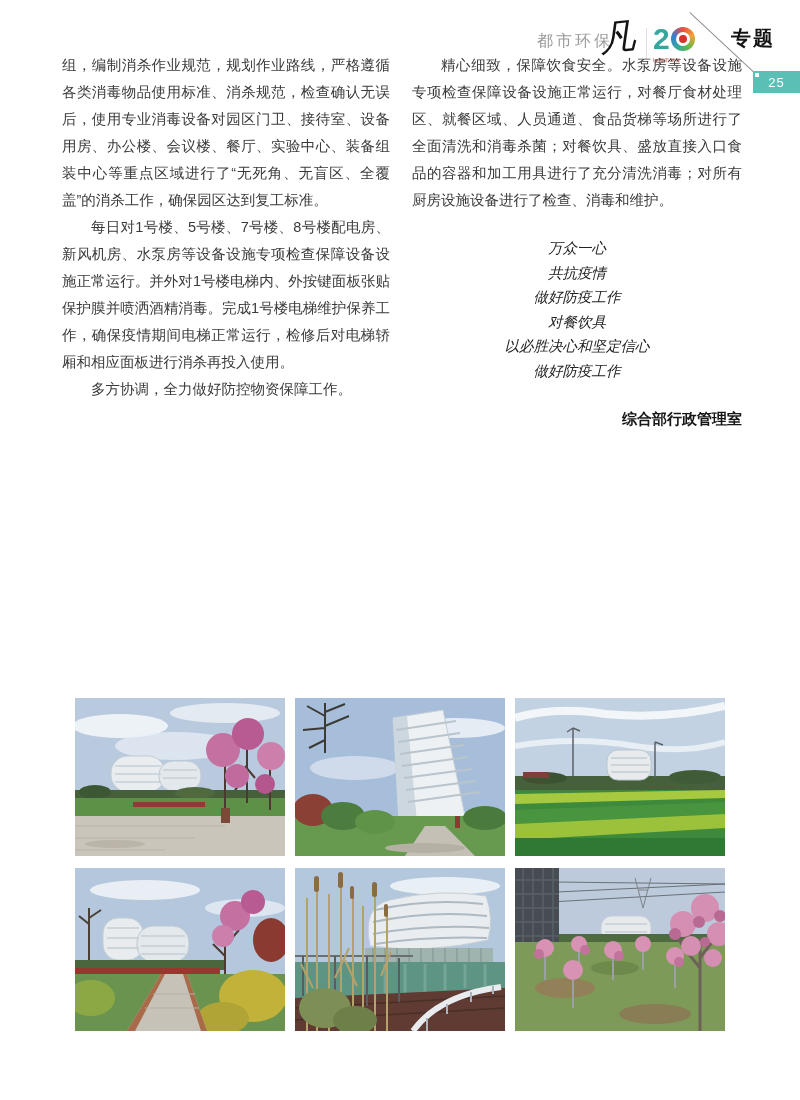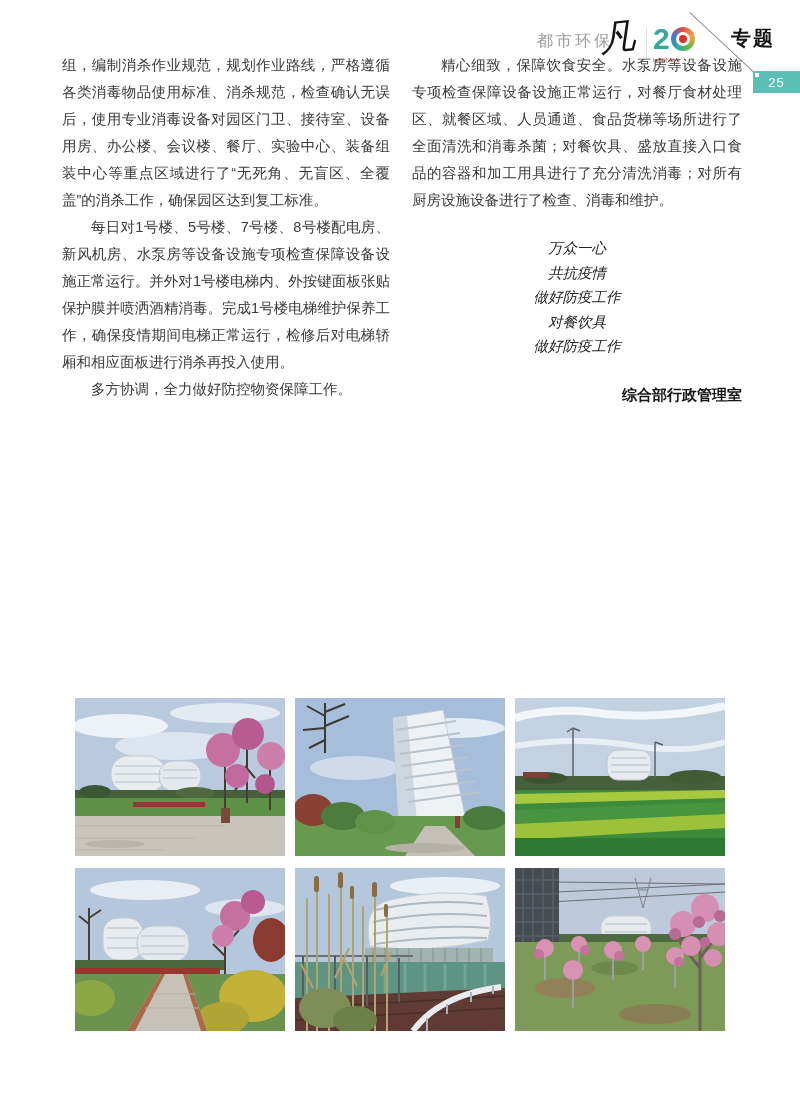--- a/index.html
+++ b/index.html
@@ -75,20 +75,21 @@
     <p>多方协调，全力做好防控物资保障工作。</p>
   </div>
 
   <div class="col col-right">
     <p>精心细致，保障饮食安全。水泵房等设备设施专项检查保障设备设施正常运行，对餐厅食材处理区、就餐区域、人员通道、食品货梯等场所进行了全面清洗和消毒杀菌；对餐饮具、盛放直接入口食品的容器和加工用具进行了充分清洗消毒；对所有厨房设施设备进行了检查、消毒和维护。</p>
     <div class="poem">
       <div>万众一心</div>
       <div>共抗疫情</div>
       <div>做好防疫工作</div>
       <div>对餐饮具</div>
+      <div>以必胜决心和坚定信心</div>
       <div>做好防疫工作</div>
     </div>
     <div class="signature">综合部行政管理室</div>
   </div>
 
   <figure class="photo r1 c1">
     <svg viewBox="0 0 210 158" preserveAspectRatio="none">
       <rect width="210" height="158" fill="#b9cadf"></rect>
       <ellipse cx="45" cy="28" rx="48" ry="12" fill="#ffffff" opacity=".75"></ellipse>
       <ellipse cx="150" cy="15" rx="55" ry="10" fill="#ffffff" opacity=".6"></ellipse>

